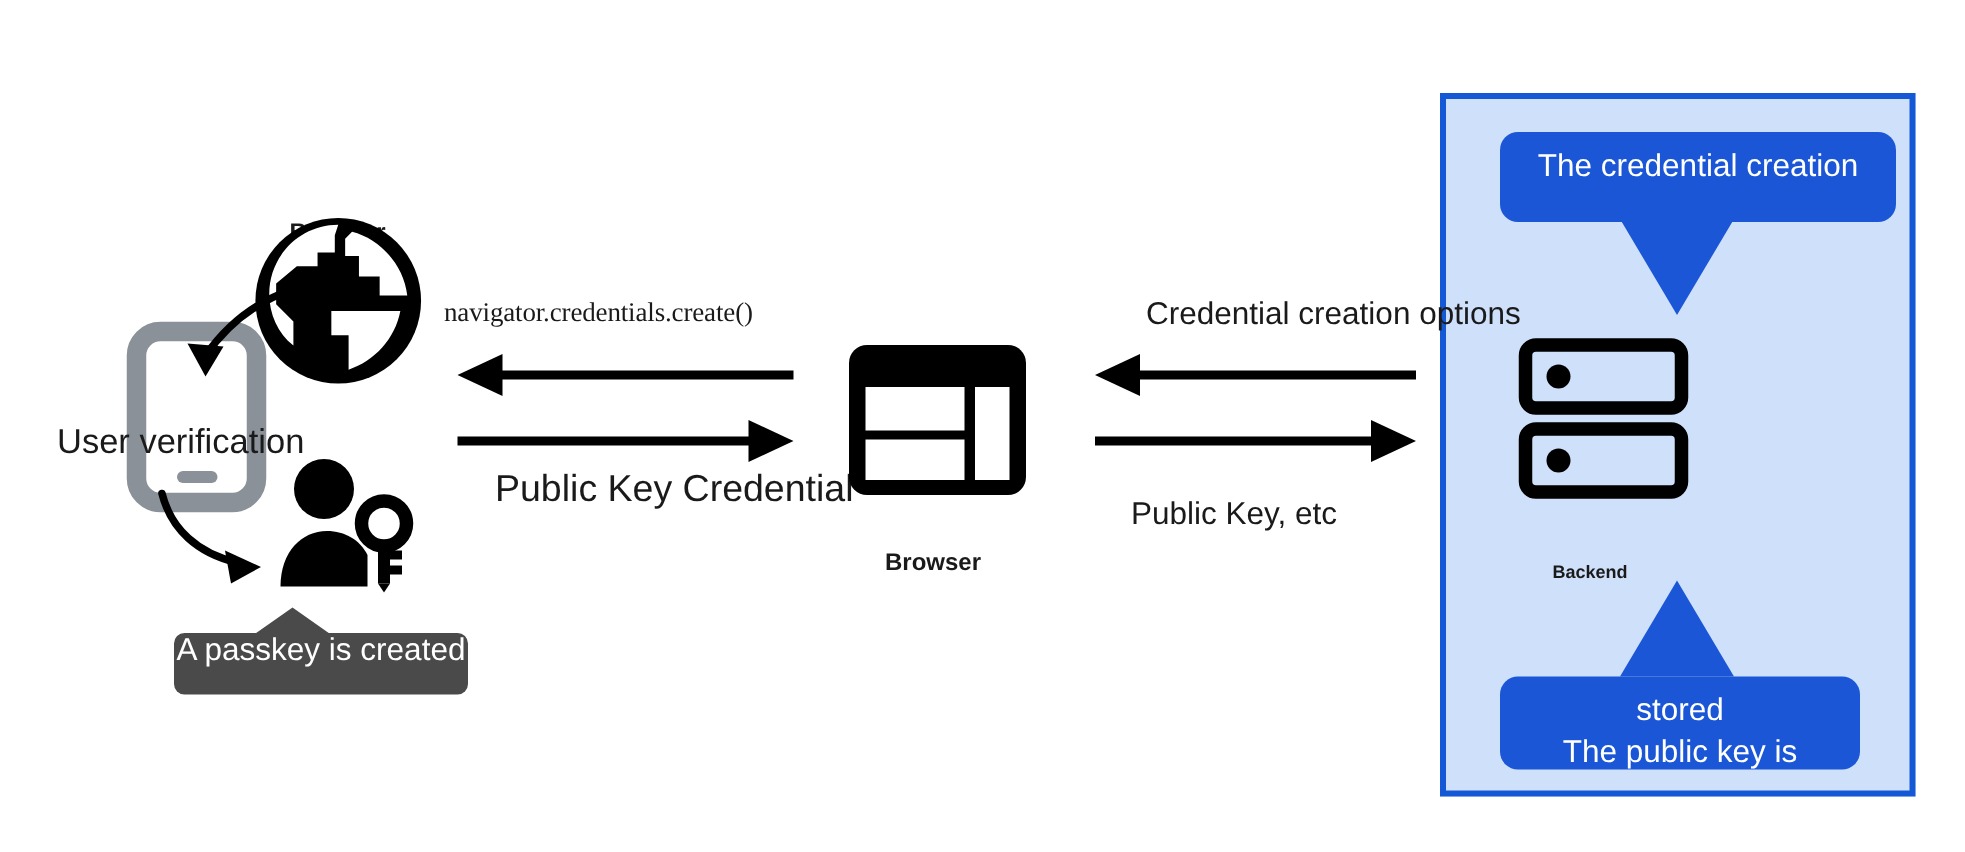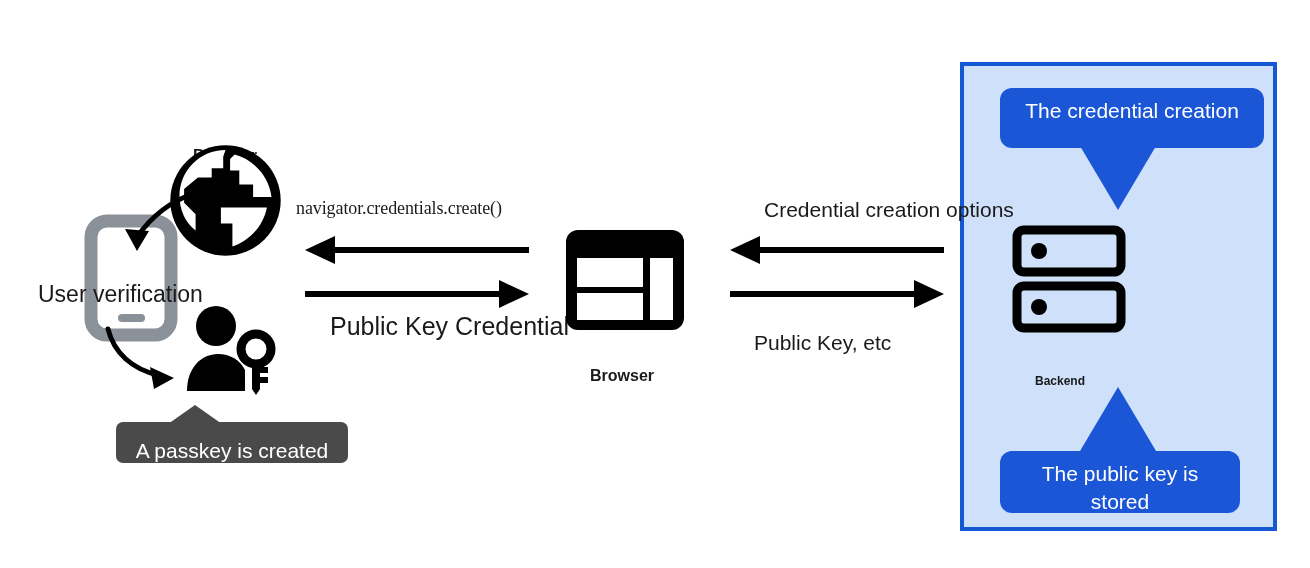--- a/index.html
+++ b/index.html
@@ -72,28 +72,28 @@
     border-left: 38px solid transparent;
     border-right: 38px solid transparent;
     border-bottom: 64px solid #1a56d6;
   }
 
   
   #passkey-tooltip {
     position: absolute;
     left: 116px;
     top: 422px;
-    width: 232px;
+    width: 196px;
     height: 41px;
     background: #4a4a4a;
     border-radius: 7px;
     color: #ffffff;
     font-size: 21px;
     display: flex;
-    align-items: flex-end;
+    align-items: flex-start;
     justify-content: center;
     box-sizing: border-box;
   }
   #passkey-tooltip-tail {
     position: absolute;
     left: 168px;
     top: 405px;
     width: 0;
     height: 0;
     border-left: 27px solid transparent;
@@ -225,17 +225,17 @@
       <circle cx="26" cy="25" r="8" fill="#000000"></circle>
       <rect x="4" y="60" width="104" height="42" rx="7" ry="7" fill="none" stroke="#000000" stroke-width="9"></rect>
       <circle cx="26" cy="81" r="8" fill="#000000"></circle>
     </svg>
   </div>
 
   <div class="lbl lbl-bold" style="left:1035px; top:346px; font-size:12px;">Backend</div>
 
   <div class="abs callout-tail-up" style="left:1080px; top:387px;"></div>
   <div class="callout" style="left:1000px; top:451px; width:240px; height:62px;">
+    <div>stored</div>
     <div>The public key is</div>
-    <div>stored</div>
   </div>
 
 </div>
 
 </body></html>

